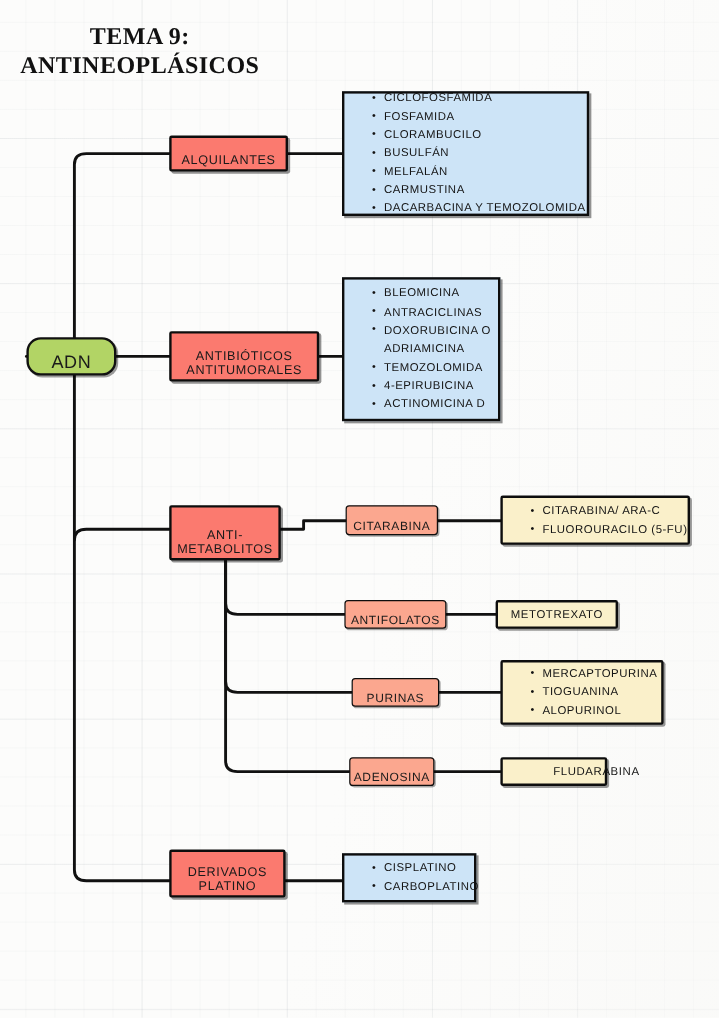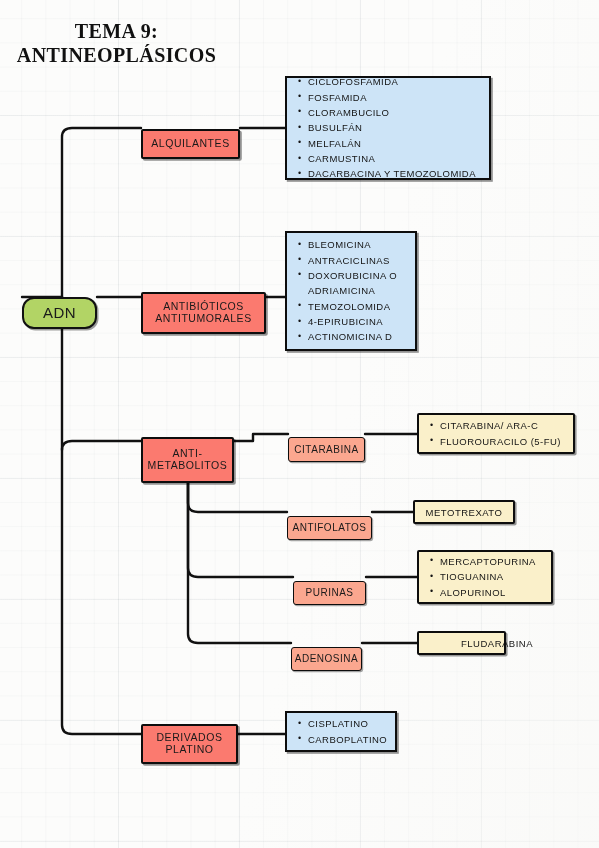--- a/index.html
+++ b/index.html
@@ -48,26 +48,25 @@
   .title .l2{display:block;font-size:20px;}
 
   
   #wires{position:absolute;left:0;top:0;width:599px;height:848px;}
 
   
   .node{
     position:absolute;
     box-sizing:border-box;
     display:flex;
-    align-items:center;
+    align-items:flex-end;
     justify-content:center;
     text-align:center;
     color:#1a1a1a;
     z-index:3;
-    margin-top:16px;
   }
   .node .lbl{display:block;line-height:1.14;}
 
   .root{
     background:#b2d465;
     border:2.2px solid #111;
     border-radius:7px;
     font-size:15px;
     letter-spacing:.5px;
     box-shadow:1.5px 1.5px 0 rgba(0,0,0,.38);
@@ -98,24 +97,23 @@
   .listbox.blue{
     background:#cde4f7;
     border:2.4px solid #0d0d0d;
     box-shadow:1.8px 1.8px 0 rgba(0,0,0,.42);
   }
   .listbox.cream{
     background:#faf0ca;
     border:2.2px solid #0d0d0d;
     border-radius:2px;
     box-shadow:1.6px 1.6px 0 rgba(0,0,0,.40);
-    justify-content:flex-end;
   }
   .listbox ul{
-    margin:4px;padding:0 0 0 17px;
+    margin:16px;padding:0 0 0 17px;
     list-style:none;
     width:100%;
   }
   .listbox li{
     position:relative;
     font-size:9.5px;
     letter-spacing:.45px;
     line-height:1.62;
     color:#141414;
     white-space:nowrap;

